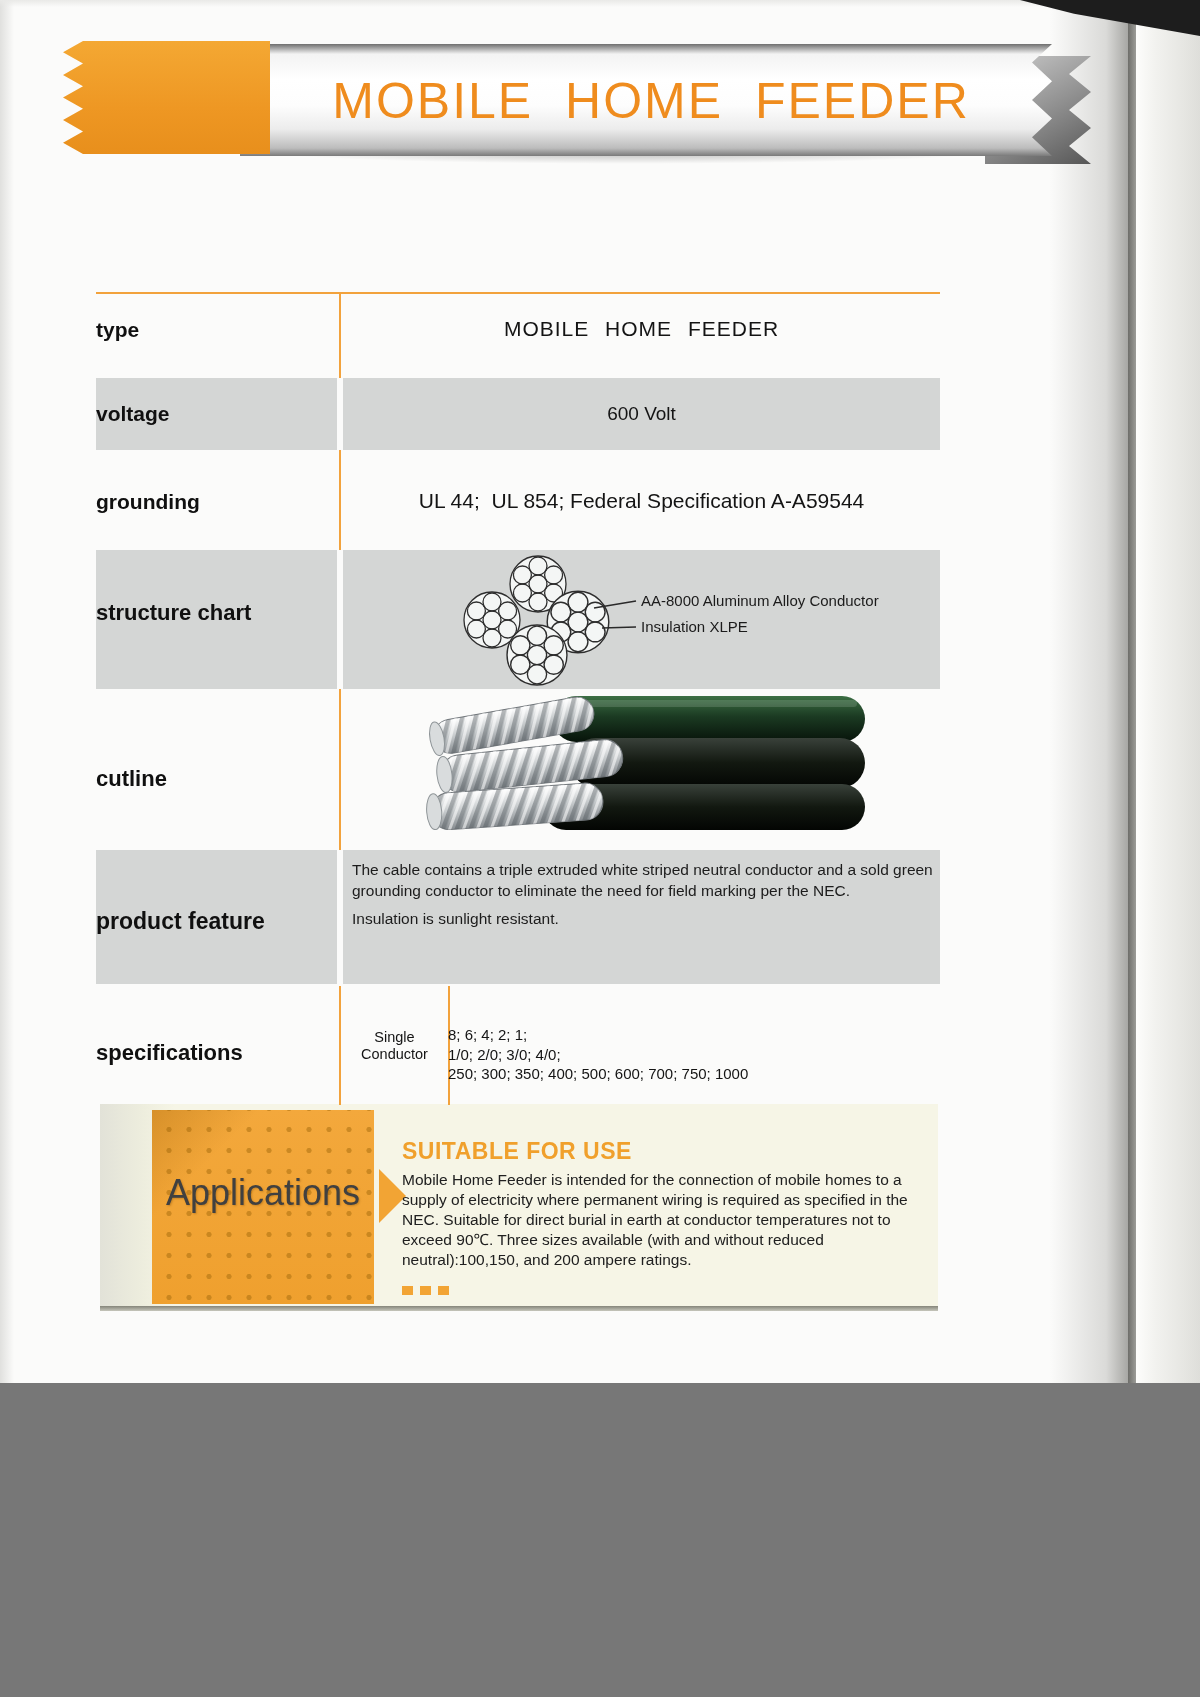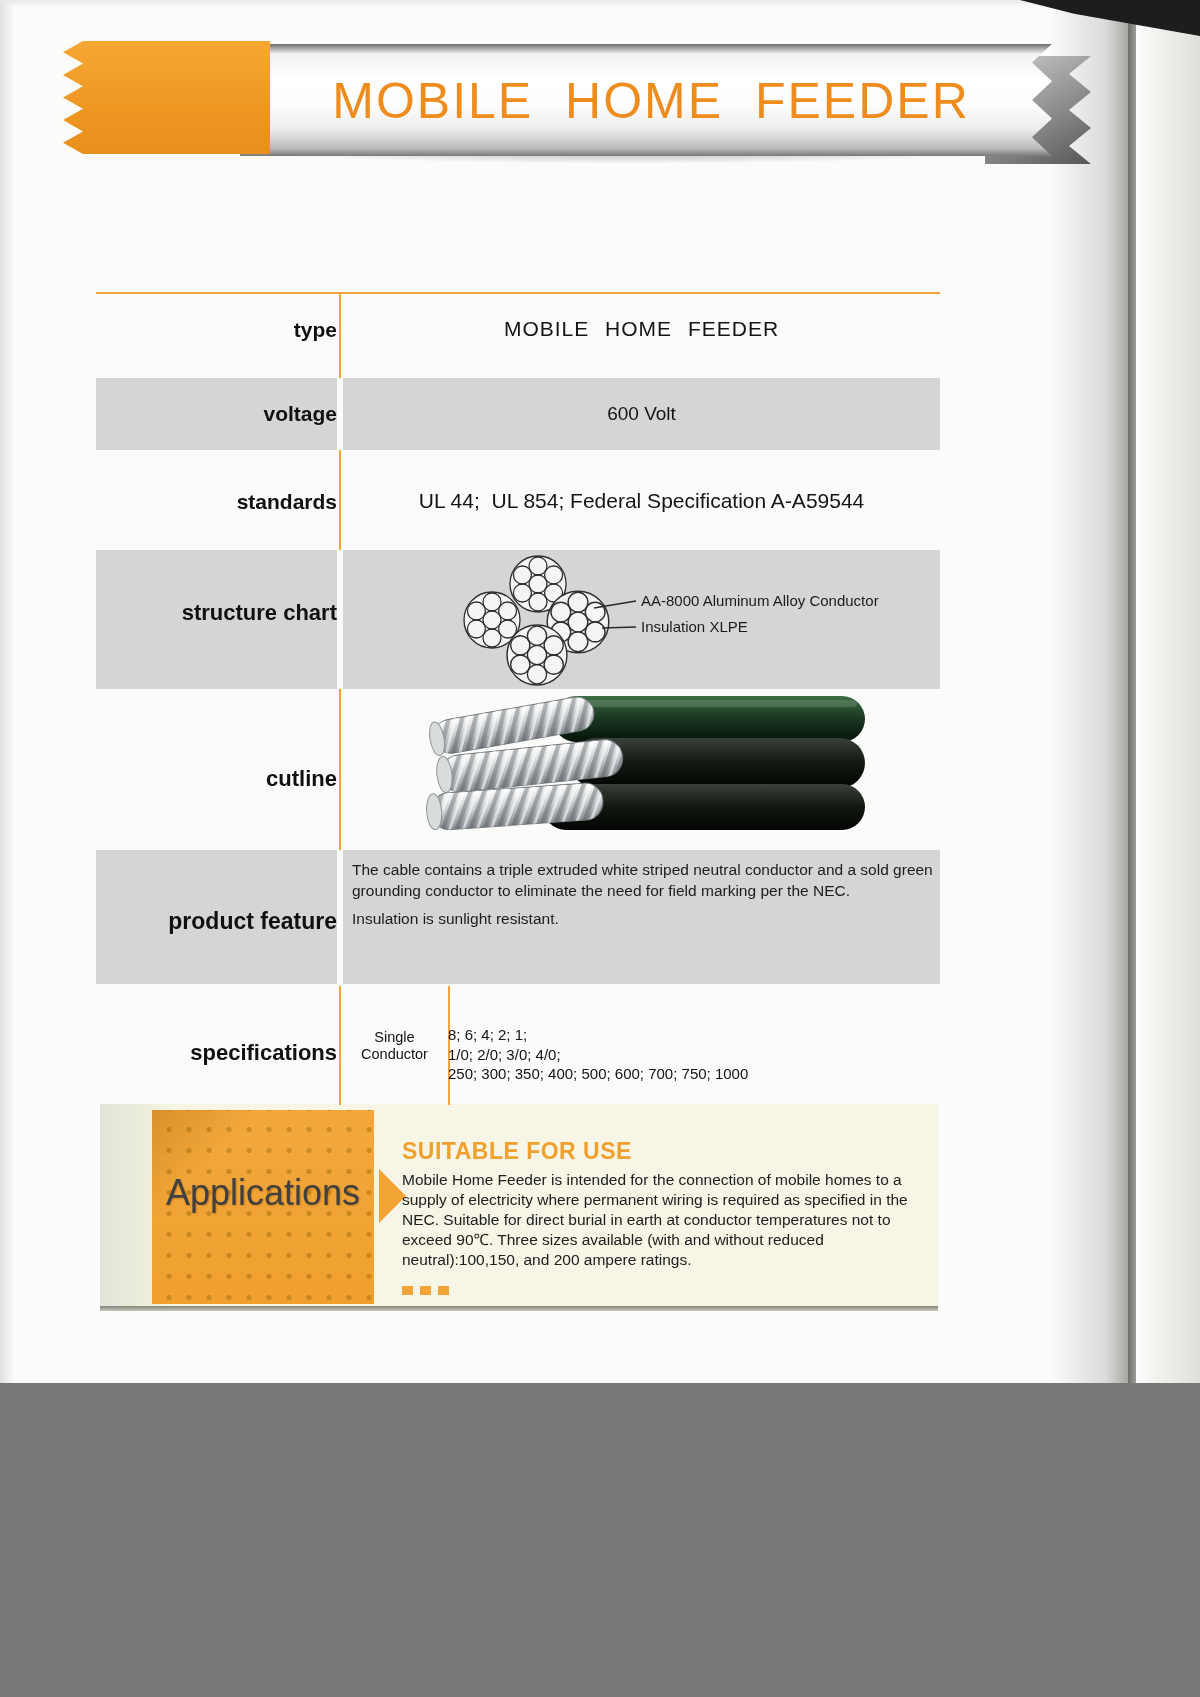--- a/index.html
+++ b/index.html
@@ -54,21 +54,21 @@
   .g-structure-l{left:96px;top:550px;width:241px;height:139px;z-index:9;}
   .g-structure-v{left:343px;top:550px;width:597px;height:139px;z-index:9;}
   .g-feature-l{left:96px;top:850px;width:241px;height:134px;z-index:9;}
   .g-feature-v{left:343px;top:850px;width:597px;height:134px;z-index:9;}
   .vline{width:2px;background:#f2a23c;z-index:10;}
   .v1{left:339px;top:292px;height:86px;}
   .v2{left:339px;top:450px;height:100px;}
   .v3{left:339px;top:689px;height:161px;}
   .v4{left:339px;top:986px;height:119px;}
   .v5{left:448px;top:986px;height:119px;}
-  .row-label{left:96px;width:241px;text-align:right;font-weight:bold;color:#101010;z-index:11;}
+  .row-label{left:96px;width:241px;text-align:left;font-weight:bold;color:#101010;z-index:11;}
   .row-value{left:343px;width:597px;text-align:center;color:#141414;z-index:11;}
   .lbl-type{top:318px;font-size:21px;}
   .val-type{top:317px;font-size:21px;letter-spacing:1px;word-spacing:9px;}
   .lbl-voltage{top:402px;font-size:21px;}
   .val-voltage{top:403px;font-size:19px;}
   .lbl-standards{top:490px;font-size:21px;}
   .val-standards{top:489px;font-size:21px;white-space:pre;}
   .lbl-structure{top:600px;font-size:22px;}
   .lbl-cutline{top:766px;font-size:22px;}
   .lbl-feature{top:908px;font-size:23px;}
@@ -143,21 +143,21 @@
   <div class="abs row-gray-value g-structure-v"></div>
   <div class="abs row-gray-label g-feature-l"></div>
   <div class="abs row-gray-value g-feature-v"></div>
 
   <div class="abs row-label lbl-type">type</div>
   <div class="abs row-value val-type">MOBILE  HOME  FEEDER</div>
 
   <div class="abs row-label lbl-voltage">voltage</div>
   <div class="abs row-value val-voltage">600 Volt</div>
 
-  <div class="abs row-label lbl-standards">standards</div>
+  <div class="abs row-label lbl-standards">grounding</div>
   <div class="abs row-value val-standards">UL 44;  UL 854; Federal Specification A-A59544</div>
 
   <div class="abs row-label lbl-structure">structure chart</div>
   <svg class="abs structure-svg" width="480" height="142" viewBox="0 0 480 142">
     <g stroke="#2e2e2e" stroke-width="1.3" fill="#f4f6f5">
 
       <g transform="translate(108,36)">
         <circle r="28"></circle>
           <circle r="9" fill="none"></circle>
         <circle cx="0" cy="-18" r="9" fill="none"></circle>

